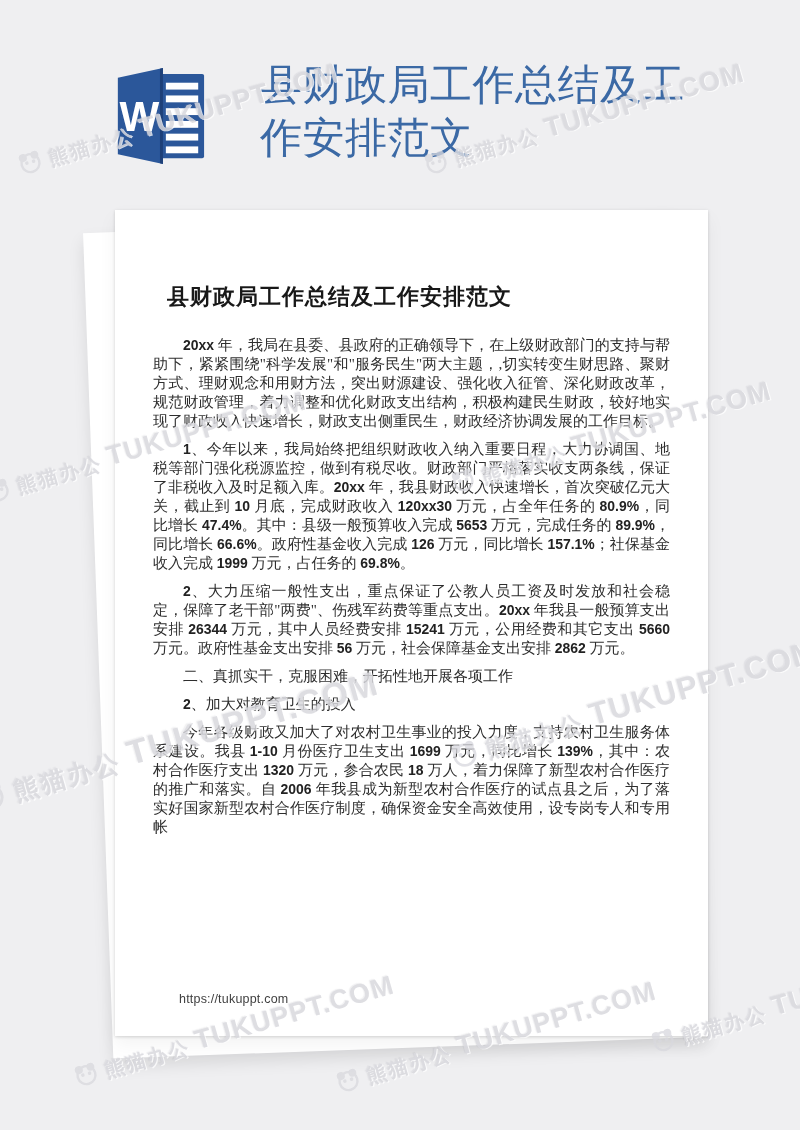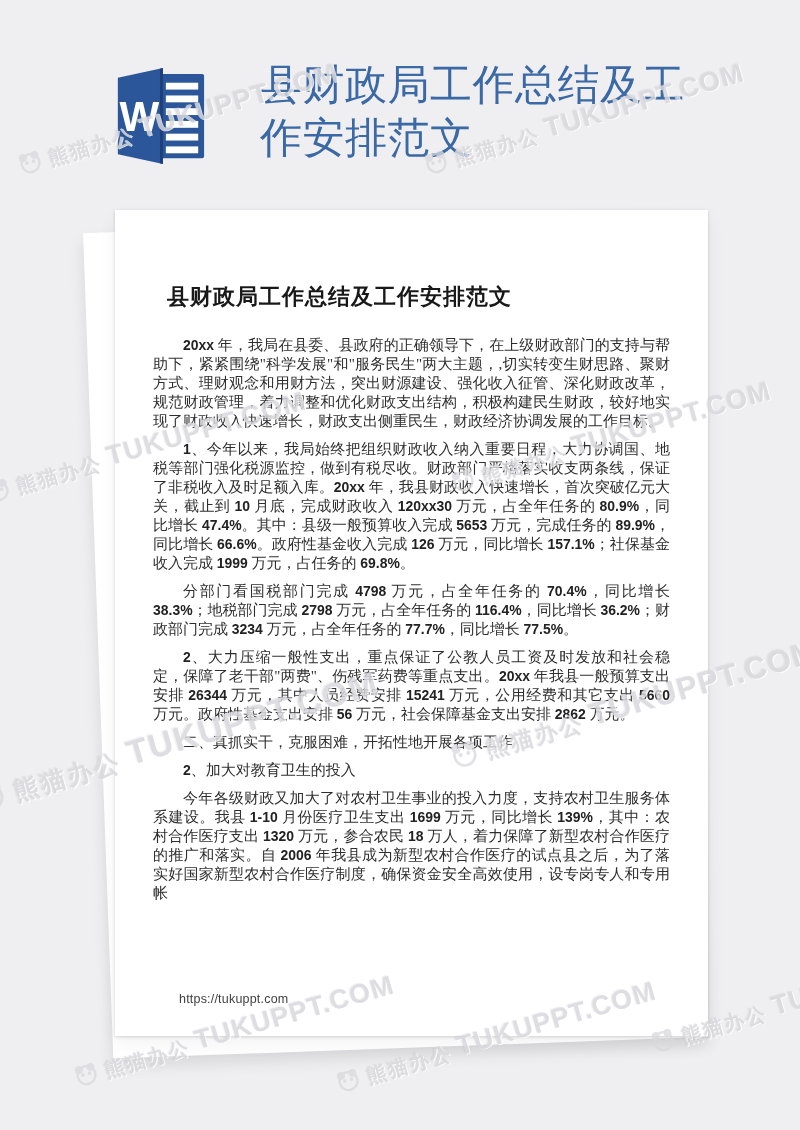--- a/index.html
+++ b/index.html
@@ -71,21 +71,20 @@
   <div class="app-title">县财政局工作总结及工作安排范文</div>
 
   <div class="sheet-back"></div>
 
   <div class="sheet">
     <div class="sheet-inner">
       <h1 class="doc-heading">县财政局工作总结及工作安排范文</h1>
       <div class="doc-body">
           <p class="para"><span class="latin">20xx</span> 年，我局在县委、县政府的正确领导下，在上级财政部门的支持与帮助下，紧紧围绕"科学发展"和"服务民生"两大主题，,切实转变生财思路、聚财方式、理财观念和用财方法，突出财源建设、强化收入征管、深化财政改革，规范财政管理，着力调整和优化财政支出结构，积极构建民生财政，较好地实现了财政收入快速增长，财政支出侧重民生，财政经济协调发展的工作目标。</p>
           <p class="para"><span class="latin">1</span>、今年以来，我局始终把组织财政收入纳入重要日程，大力协调国、地税等部门强化税源监控，做到有税尽收。财政部门严格落实收支两条线，保证了非税收入及时足额入库。<span class="latin">20xx</span> 年，我县财政收入快速增长，首次突破亿元大关，截止到 <span class="latin">10</span> 月底，完成财政收入 <span class="latin">120xx30</span> 万元，占全年任务的 <span class="latin">80.9%</span>，同比增长 <span class="latin">47.4%</span>。其中：县级一般预算收入完成 <span class="latin">5653</span> 万元，完成任务的 <span class="latin">89.9%</span>，同比增长 <span class="latin">66.6%</span>。政府性基金收入完成 <span class="latin">126</span> 万元，同比增长 <span class="latin">157.1%</span>；社保基金收入完成 <span class="latin">1999</span> 万元，占任务的 <span class="latin">69.8%</span>。</p>
-          <p class="para">分部门看国税部门完成 <span class="latin">4798</span> 万元，占全年任务的 <span class="latin">70.4%</span>，同比增长 <span class="latin">38.3%</span>；地税部门完成 <span class="latin">2798</span> 万元，占全年任务的 <span class="latin">116.4%</span>，同比增长 <span class="latin">36.2%</span>；财政部门完成 <span class="latin">3234</span> 万元，占全年任务的 <span class="latin">77.7%</span>，同比增长 <span class="latin">77.5%</span>。</p>
           <p class="para"><span class="latin">2</span>、大力压缩一般性支出，重点保证了公教人员工资及时发放和社会稳定，保障了老干部"两费"、伤残军药费等重点支出。<span class="latin">20xx</span> 年我县一般预算支出安排 <span class="latin">26344</span> 万元，其中人员经费安排 <span class="latin">15241</span> 万元，公用经费和其它支出 <span class="latin">5660</span> 万元。政府性基金支出安排 <span class="latin">56</span> 万元，社会保障基金支出安排 <span class="latin">2862</span> 万元。</p>
           <p class="section">二、真抓实干，克服困难，开拓性地开展各项工作</p>
           <p class="section"><span class="latin">2</span>、加大对教育卫生的投入</p>
           <p class="para">今年各级财政又加大了对农村卫生事业的投入力度，支持农村卫生服务体系建设。我县 <span class="latin">1-10</span> 月份医疗卫生支出 <span class="latin">1699</span> 万元，同比增长 <span class="latin">139%</span>，其中：农村合作医疗支出 <span class="latin">1320</span> 万元，参合农民 <span class="latin">18</span> 万人，着力保障了新型农村合作医疗的推广和落实。自 <span class="latin">2006</span> 年我县成为新型农村合作医疗的试点县之后，为了落实好国家新型农村合作医疗制度，确保资金安全高效使用，设专岗专人和专用帐</p>
         </div>
     </div>
     <div class="doc-footer">https://tukuppt.com</div>
   </div>
 
   <div class="wm-layer">

